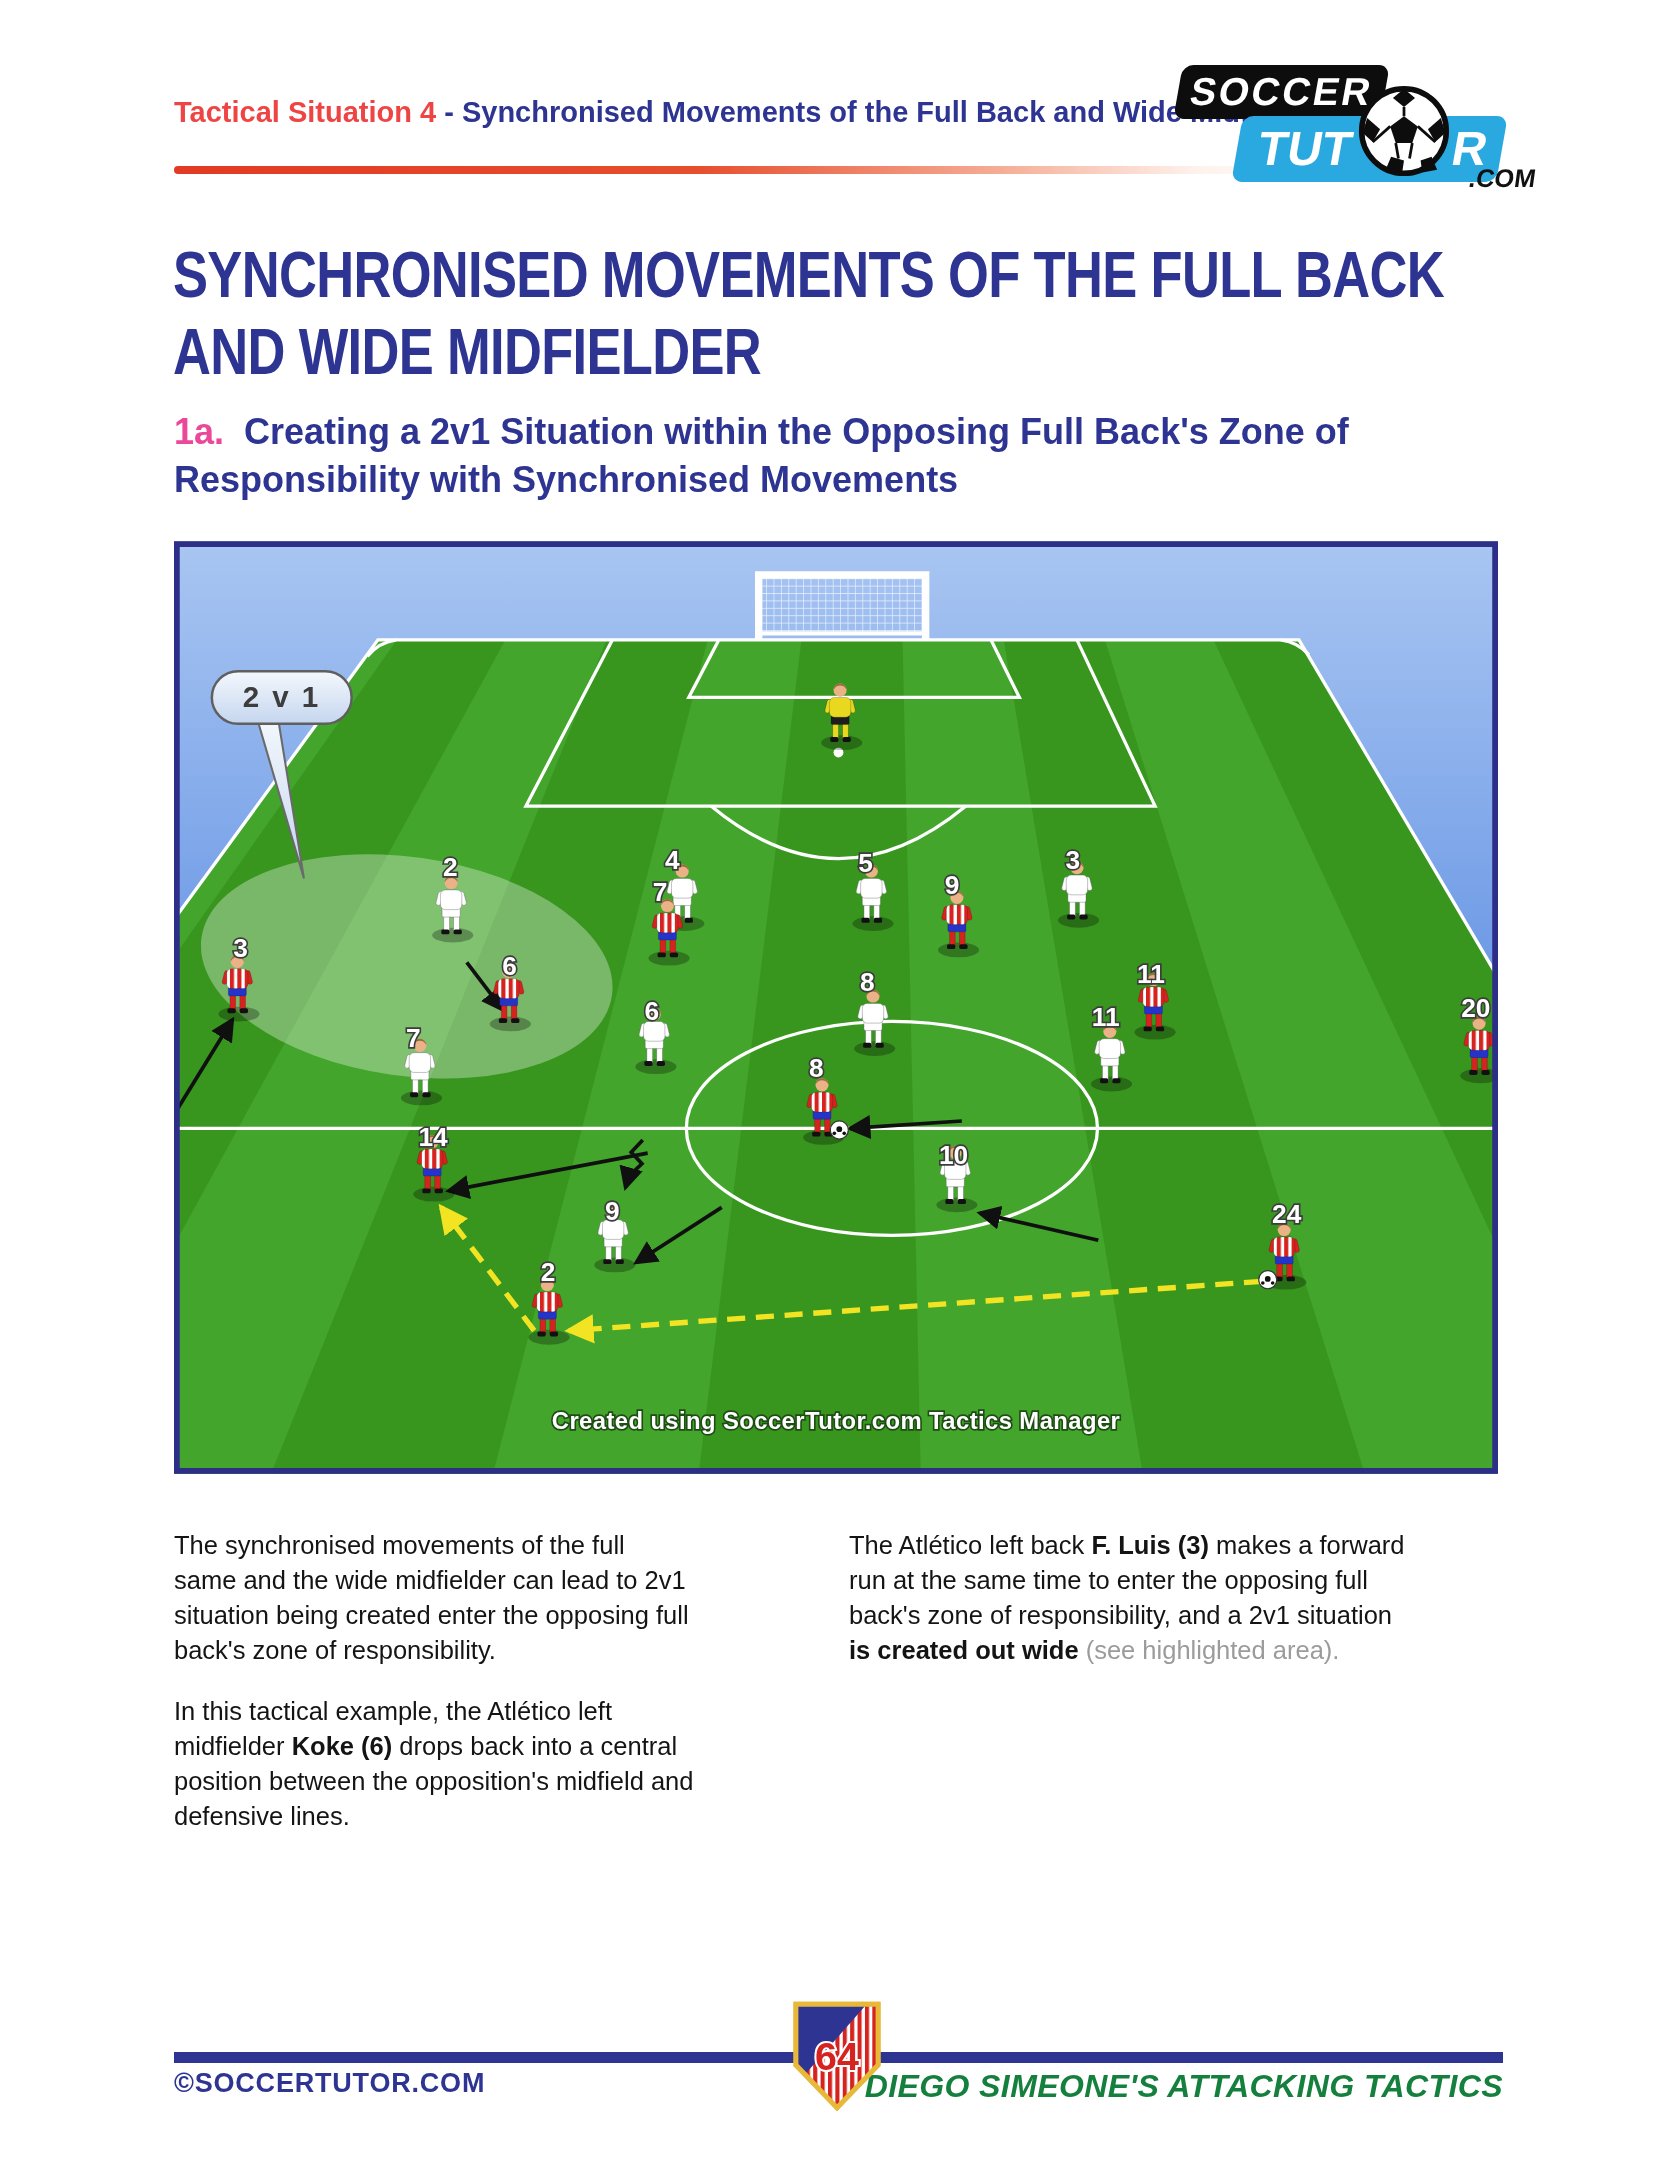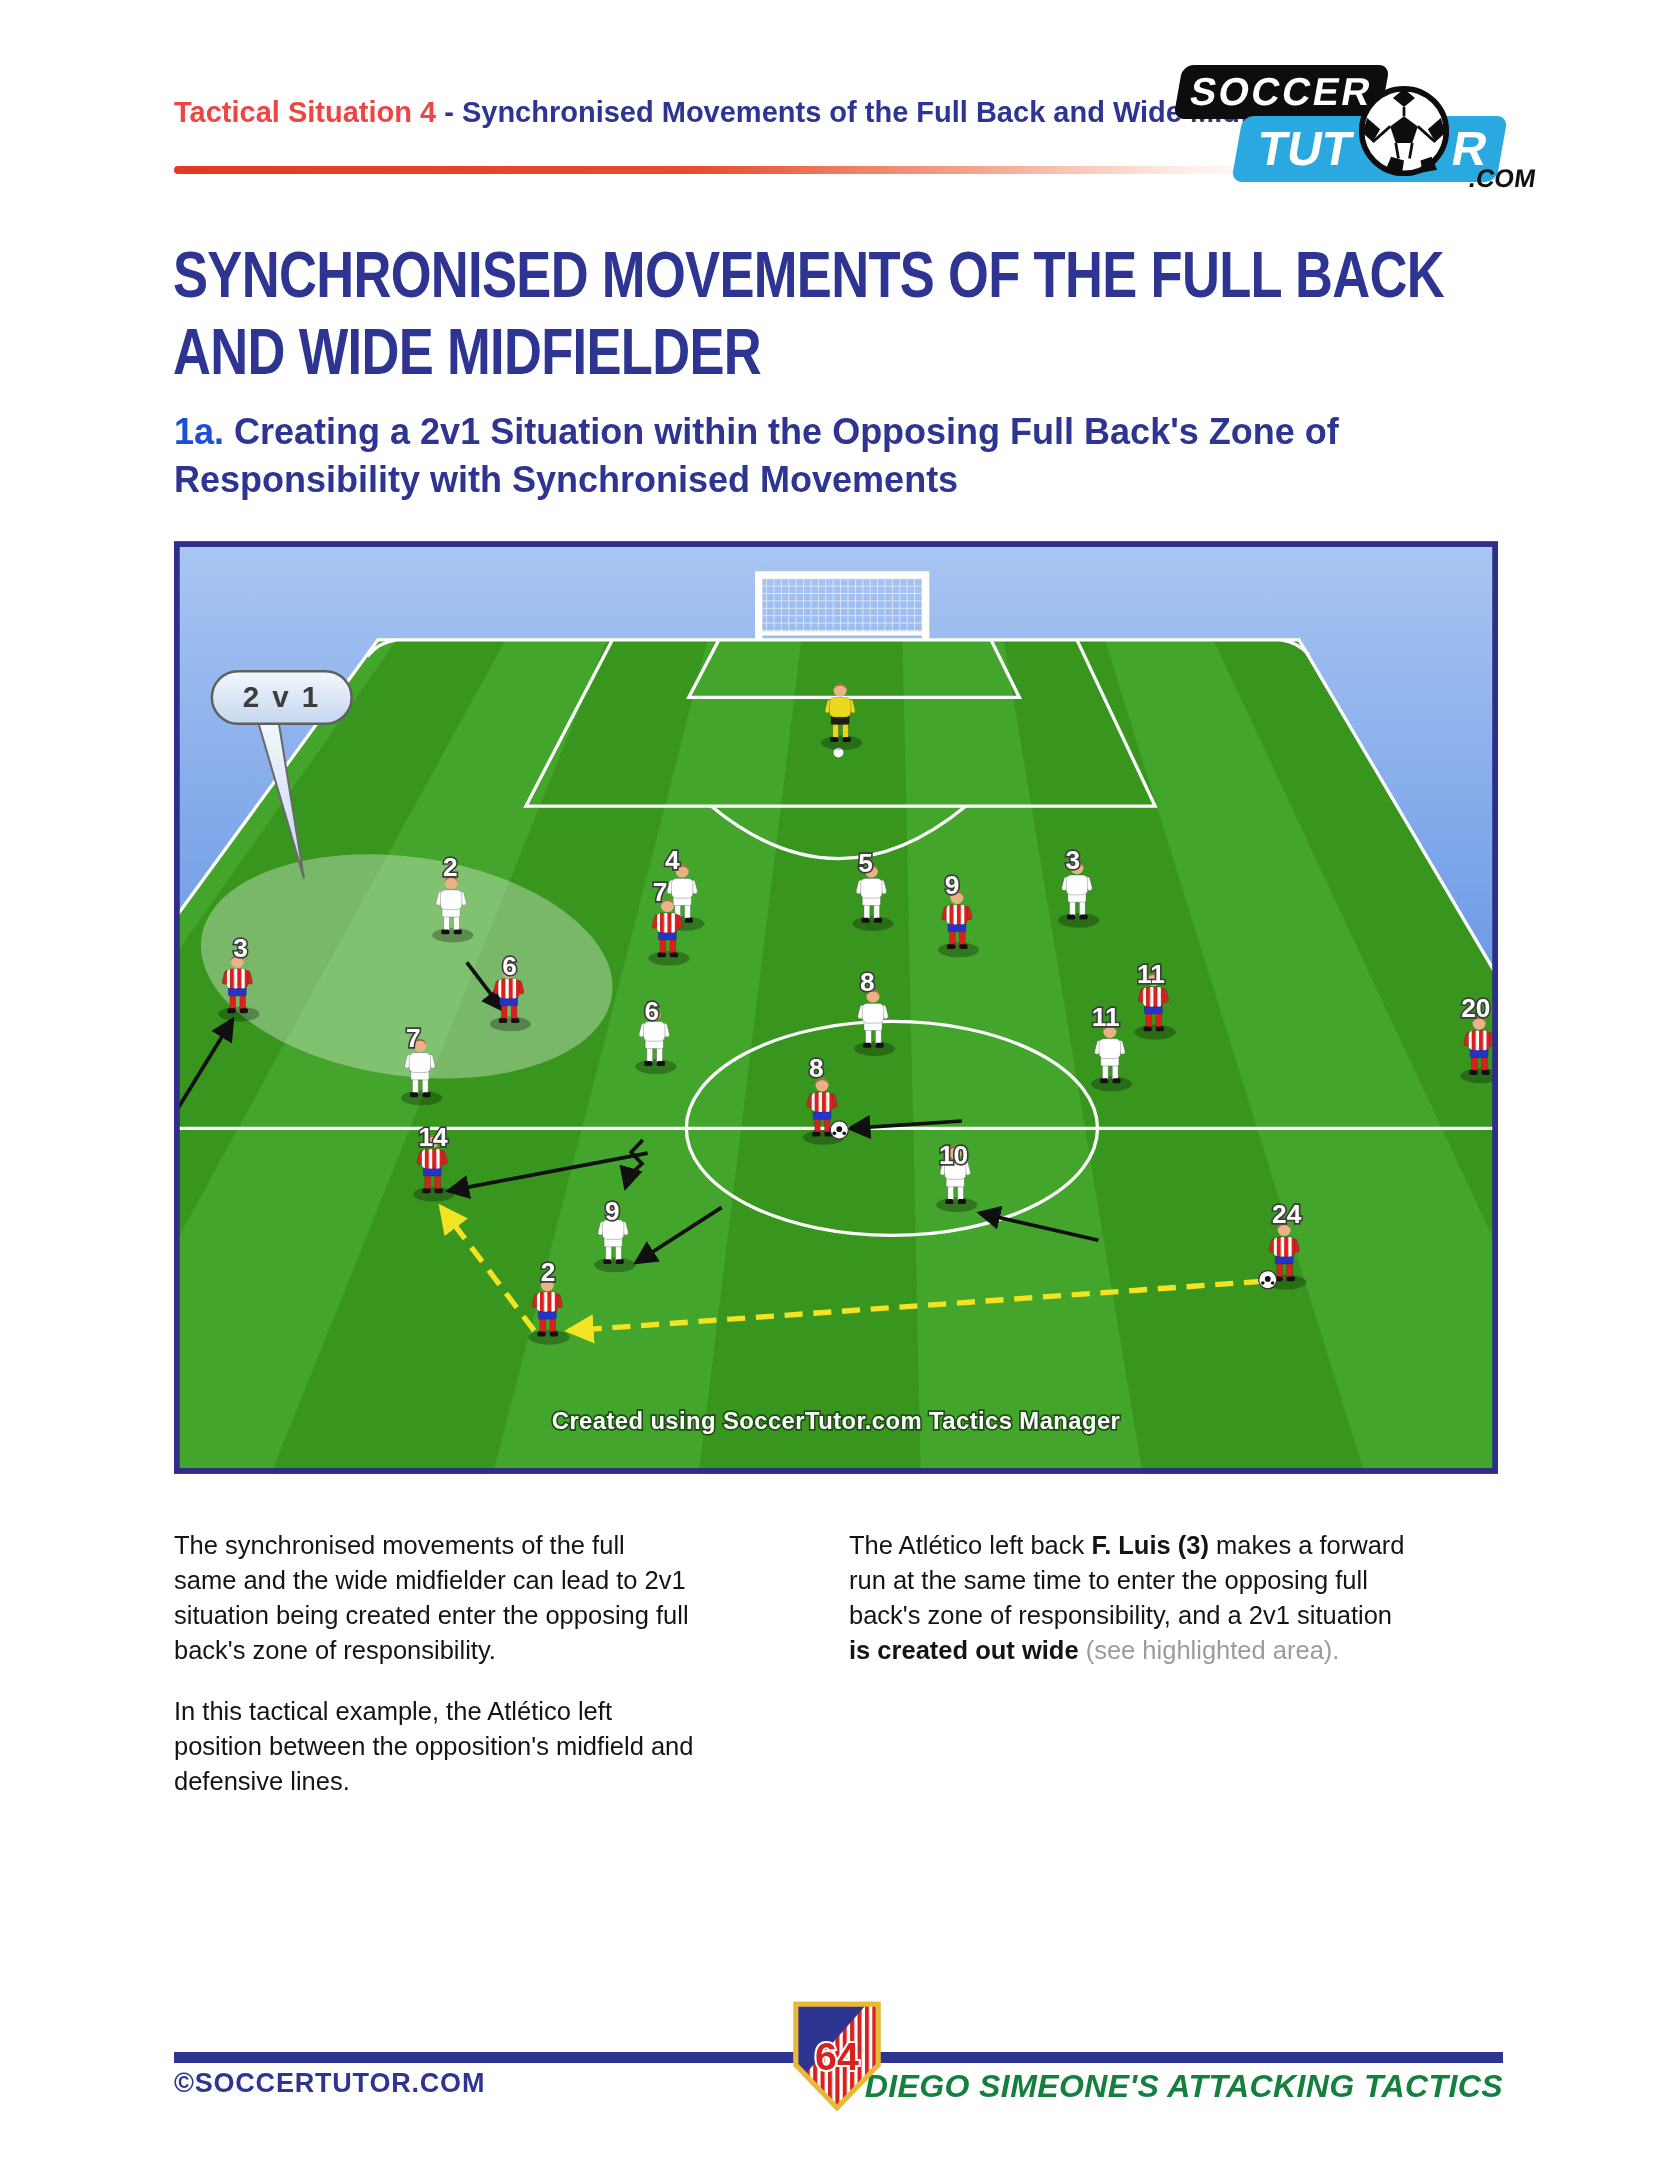--- a/index.html
+++ b/index.html
@@ -21,21 +21,21 @@
   .logo .pill.blue{left:92px;top:77px;width:265px;height:66px;background:#2aa9e1;font-size:48px;line-height:66px;}
   .logo .tut{position:absolute;left:21.4px;top:0;}
   .logo .r{position:absolute;right:15px;top:0;}
   .logo .ball{position:absolute;left:213px;top:46px;width:92px;height:92px;}
   .logo .dotcom{position:absolute;left:324px;top:125px;font-size:25.5px;font-weight:800;color:#111;transform:skewX(-8deg);}
 
   
   .h1{position:absolute;left:173px;top:237px;color:#2d3491;font-weight:800;font-size:64px;line-height:77px;
       transform:scaleX(.82);transform-origin:left top;white-space:nowrap;letter-spacing:-0.8px;}
   .h2{position:absolute;left:174px;top:408px;font-size:36px;line-height:48px;font-weight:bold;color:#2d3491;white-space:nowrap;}
-  .h2 .num{color:#1d4ed8;margin-right:10px;}
+  .h2 .num{color:#ec4899;margin-right:20px;}
 
   
   #diagram{position:absolute;left:174px;top:541px;width:1324px;height:933px;}
 
   
   .col{position:absolute;top:1528px;font-size:25.5px;line-height:35px;color:#141414;}
   .col.left{left:174px;width:650px;}
   .col.right{left:849px;width:675px;}
   .para{margin:0 0 25.5px 0;}
   .tline{white-space:nowrap;}
@@ -477,20 +477,21 @@
 
   <div class="col left" id="col-left">
       <div class="para">
         <div class="tline"><span>The synchronised movements of the full</span></div>
         <div class="tline"><span>same and the wide midfielder can lead to 2v1</span></div>
         <div class="tline"><span>situation being created enter the opposing full</span></div>
         <div class="tline"><span>back's zone of responsibility.</span></div>
       </div>
       <div class="para">
         <div class="tline"><span>In this tactical example, the Atlético left</span></div>
+        <div class="tline"><span>midfielder </span><span class="seg-b">Koke (6)</span><span> drops back into a central</span></div>
         <div class="tline"><span>position between the opposition's midfield and</span></div>
         <div class="tline"><span>defensive lines.</span></div>
       </div>
     </div>
   <div class="col right" id="col-right">
       <div class="para">
         <div class="tline"><span>The Atlético left back </span><span class="seg-b">F. Luis (3)</span><span> makes a forward</span></div>
         <div class="tline"><span>run at the same time to enter the opposing full</span></div>
         <div class="tline"><span>back's zone of responsibility, and a 2v1 situation</span></div>
         <div class="tline"><span class="seg-b">is created out wide </span><span class="seg-m">(see highlighted area).</span></div>

